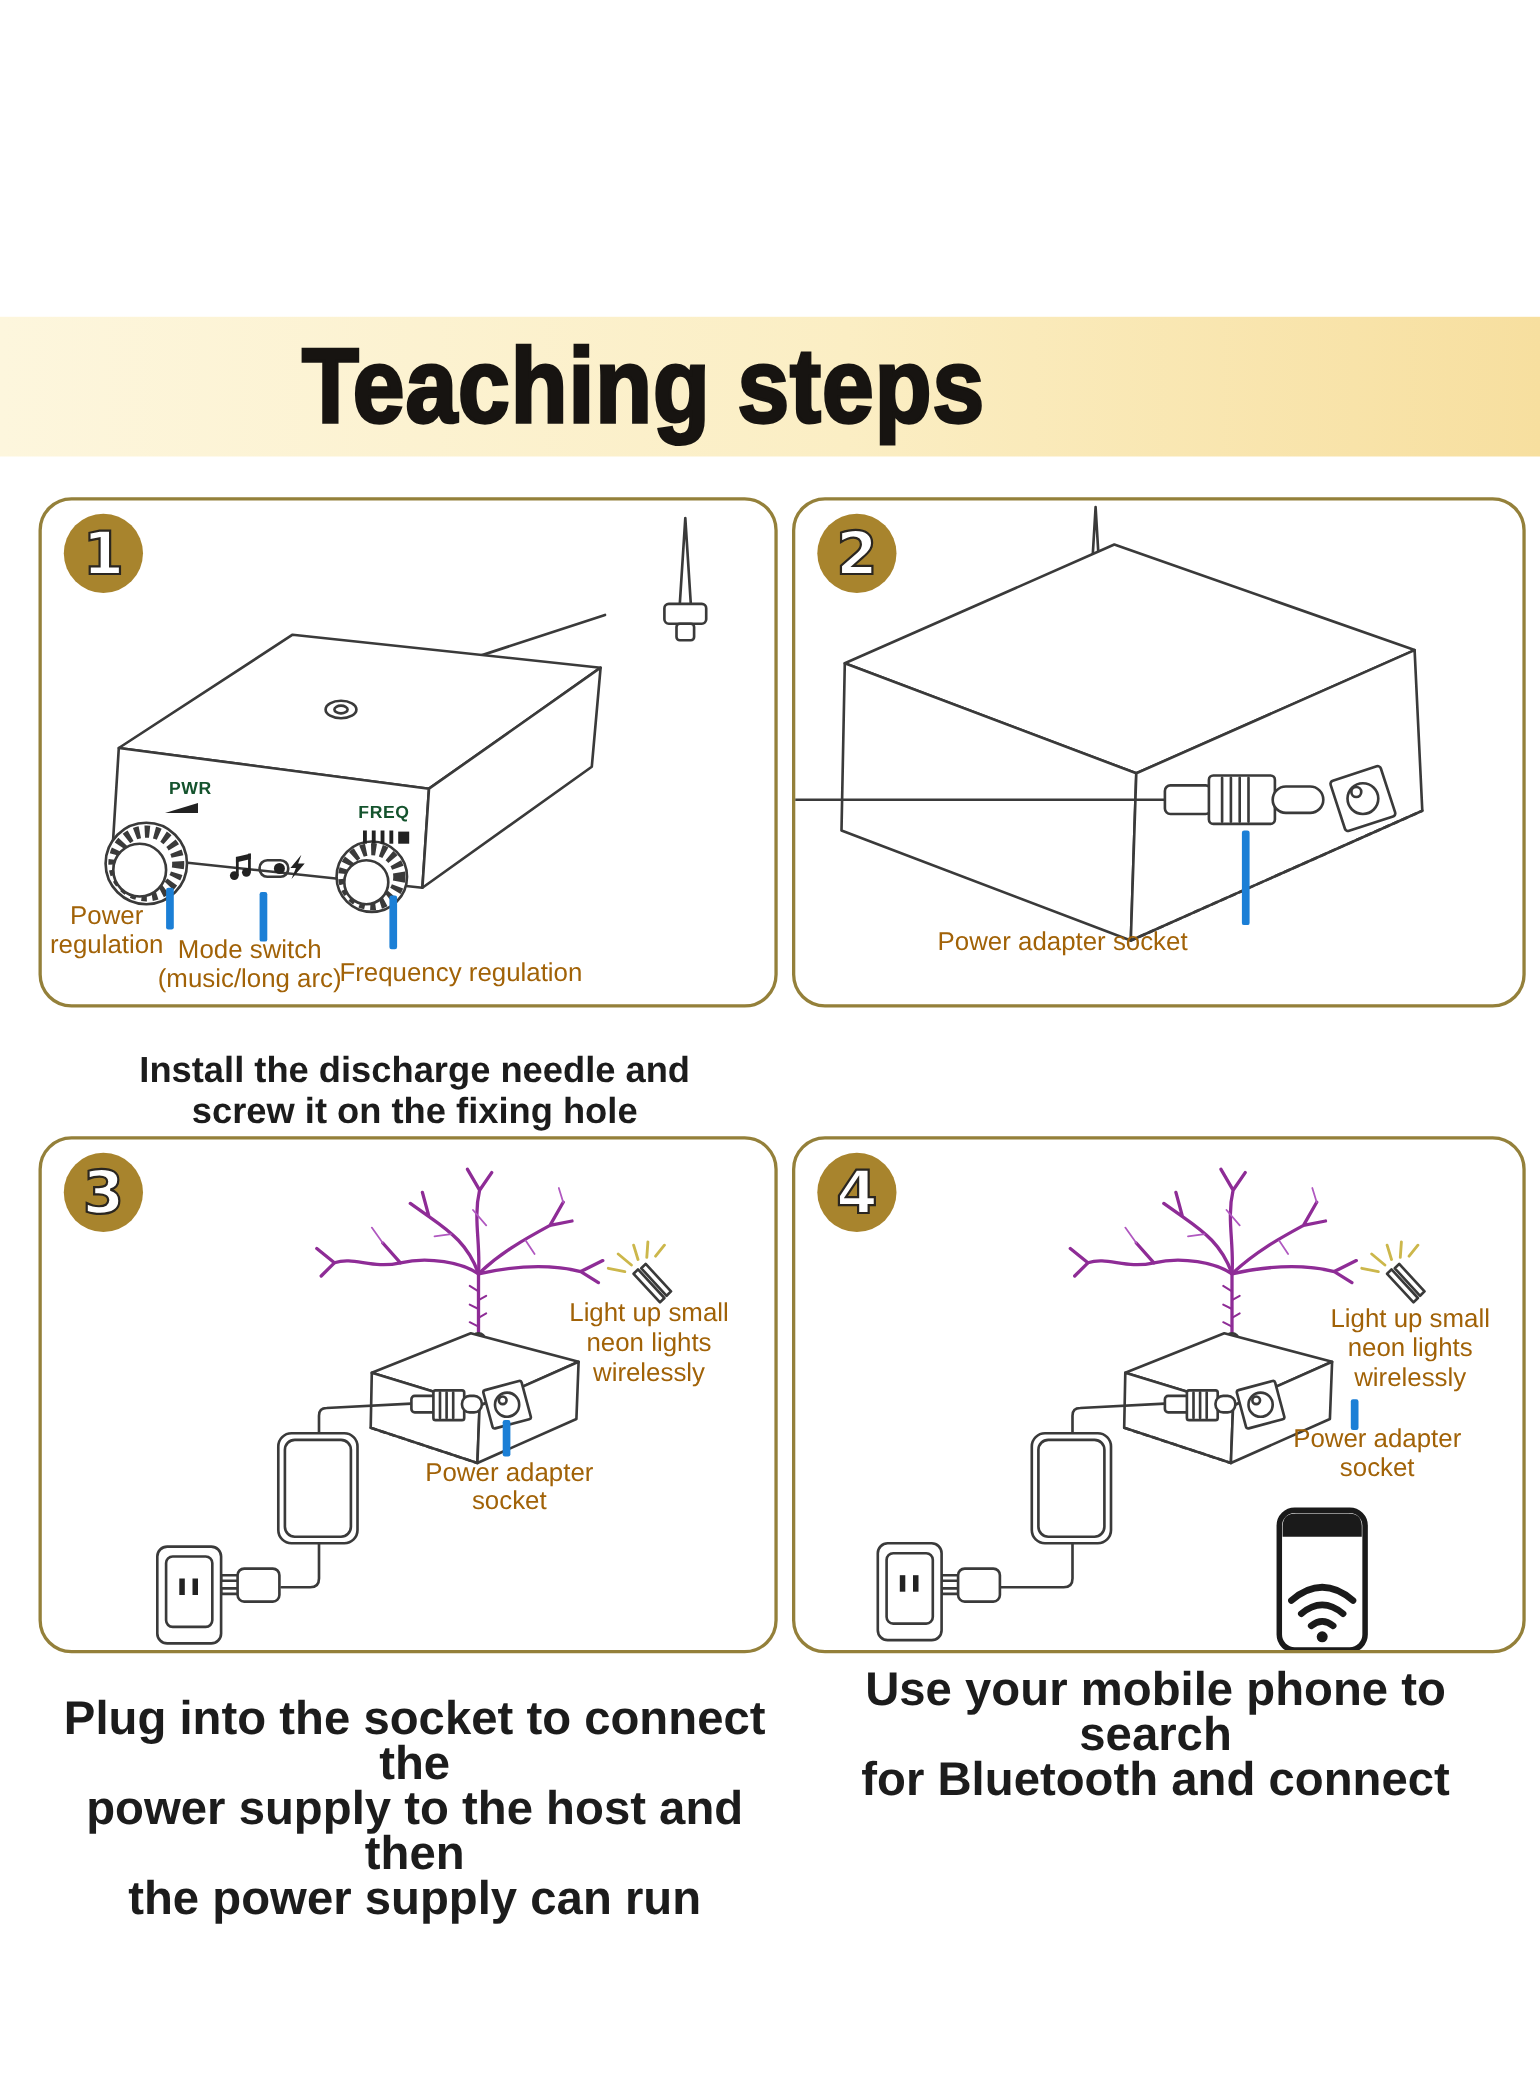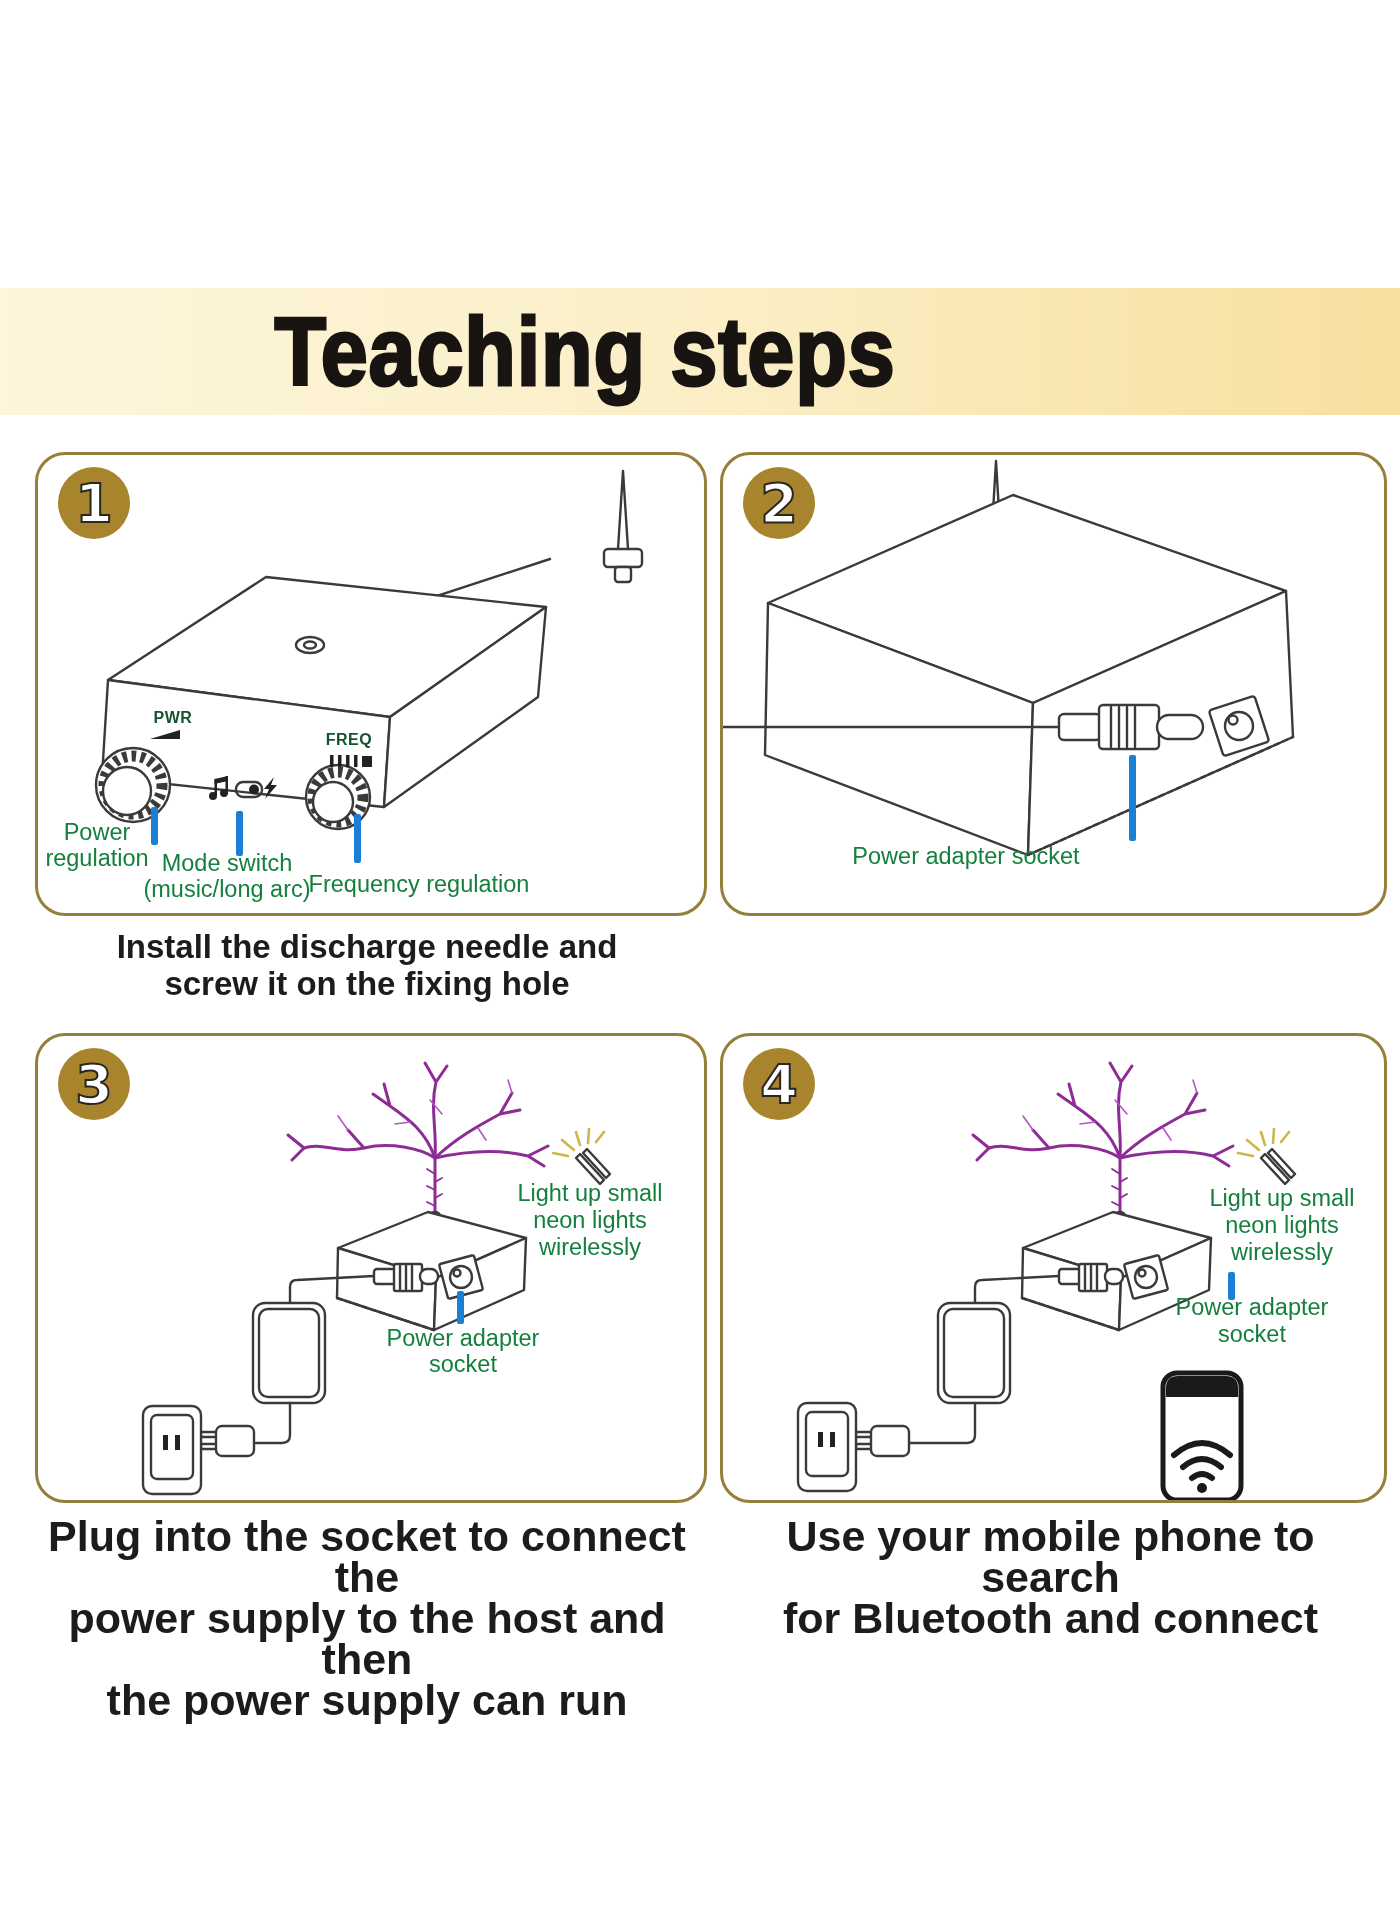--- a/index.html
+++ b/index.html
@@ -18,23 +18,23 @@
   .p4{left:720px;top:1033px;width:661px;height:464px;}
   .panel>svg{position:absolute;left:0;top:0;width:100%;height:100%;}
   .badge{position:absolute;left:20px;top:12px;width:72px;height:72px;border-radius:50%;
          background:var(--badge-gold);display:flex;align-items:center;justify-content:center;
          font-size:54px;font-weight:700;color:#ffffff;-webkit-text-stroke:2px #2a2620;
          font-family:"DejaVu Sans", sans-serif;}
   .caption{position:absolute;text-align:center;font-weight:700;color:var(--text-dark);}
   .caption span{display:block;}
   .cap-a{top:928px;font-size:33px;line-height:37px;}
   .cap-b{top:1516px;font-size:43px;line-height:41px;}
-  .c1,.c3{left:34px;width:666px;}
+  .c1,.c3{left:44px;width:666px;margin-top:26px;}
   .c2,.c4{left:720px;width:661px;}
-  .dlabel{position:absolute;font-size:23.5px;line-height:26px;color:#15803d;text-align:center;}
+  .dlabel{position:absolute;font-size:23.5px;line-height:26px;color:#a16207;text-align:center;}
   .dlabel span{display:block;}
   .tinylabel{position:absolute;font-size:16px;font-weight:700;color:#14532d;text-align:center;letter-spacing:0.5px;}
   .bp{position:absolute;width:7px;background:var(--pointer-blue);border-radius:2px;}
   
   .ln{fill:none;stroke:var(--line-dark);stroke-width:2.4;stroke-linecap:round;stroke-linejoin:round;}
   .lnf{fill:#ffffff;stroke:var(--line-dark);stroke-width:2.4;stroke-linejoin:round;}
   .fill-dark{fill:#222;stroke:none;}
   .knurl{fill:none;stroke:var(--line-dark);stroke-width:11;stroke-dasharray:4.5 4.5;}
   .dash{stroke-dasharray:5 4;}
   .arc path{fill:none;stroke:var(--arc-purple);stroke-width:3;stroke-linecap:round;}

